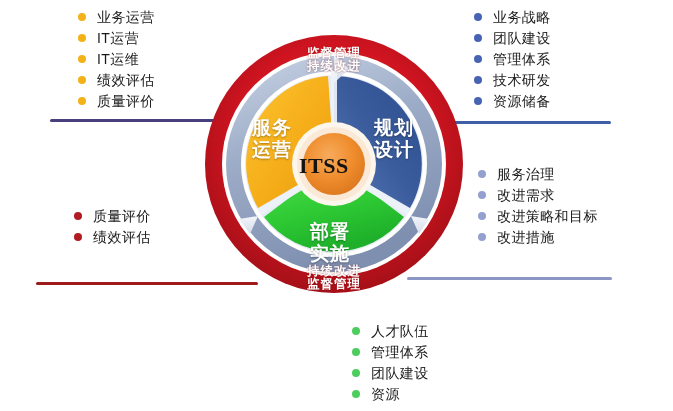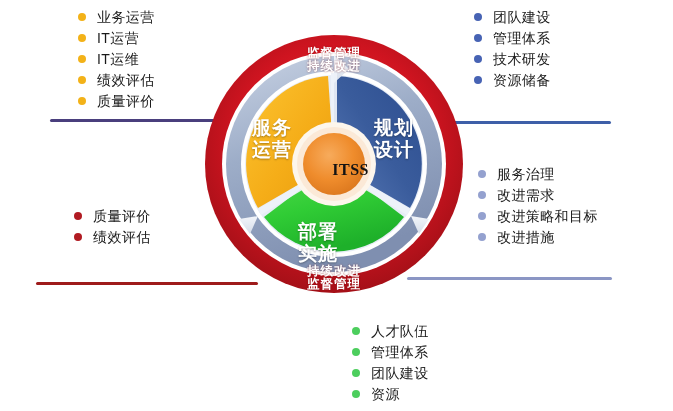--- a/index.html
+++ b/index.html
@@ -102,29 +102,29 @@
     font-size: 19px;
     font-weight: bold;
     line-height: 22px;
     letter-spacing: 1px;
     text-align: center;
     text-shadow: 0 1px 2px rgba(0,0,0,0.33);
     pointer-events: none;
   }
   .sector-label.ops  { left: 38px;  top: 84px;  width: 62px; }
   .sector-label.plan { left: 160px; top: 84px;  width: 62px; }
-  .sector-label.depl { left: 84px; top: 188px; width: 62px; }
+  .sector-label.depl { left: 96px; top: 188px; width: 62px; }
 
   .hub-label {
     position: absolute;
     left: 96px;
-    top: 128px;
+    top: 120px;
     width: 70px;
-    text-align: right;
-    font-size: 16px;
+    text-align: left;
+    font-size: 22px;
     font-weight: bold;
     color: #131313;
     letter-spacing: 0.5px;
     pointer-events: none;
     font-family: "Liberation Serif", "DejaVu Serif", serif;
   }
 </style>
 </head>
 <body>
 
@@ -153,20 +153,24 @@
       <span class="bullet"></span>
       <span class="txt">绩效评估</span>
     </div>
     <div class="row">
       <span class="bullet"></span>
       <span class="txt">质量评价</span>
     </div>
   </div>
 
   <div class="list top-right">
+    <div class="row">
+      <span class="bullet"></span>
+      <span class="txt">业务战略</span>
+    </div>
     <div class="row">
       <span class="bullet"></span>
       <span class="txt">团队建设</span>
     </div>
     <div class="row">
       <span class="bullet"></span>
       <span class="txt">管理体系</span>
     </div>
     <div class="row">
       <span class="bullet"></span>

